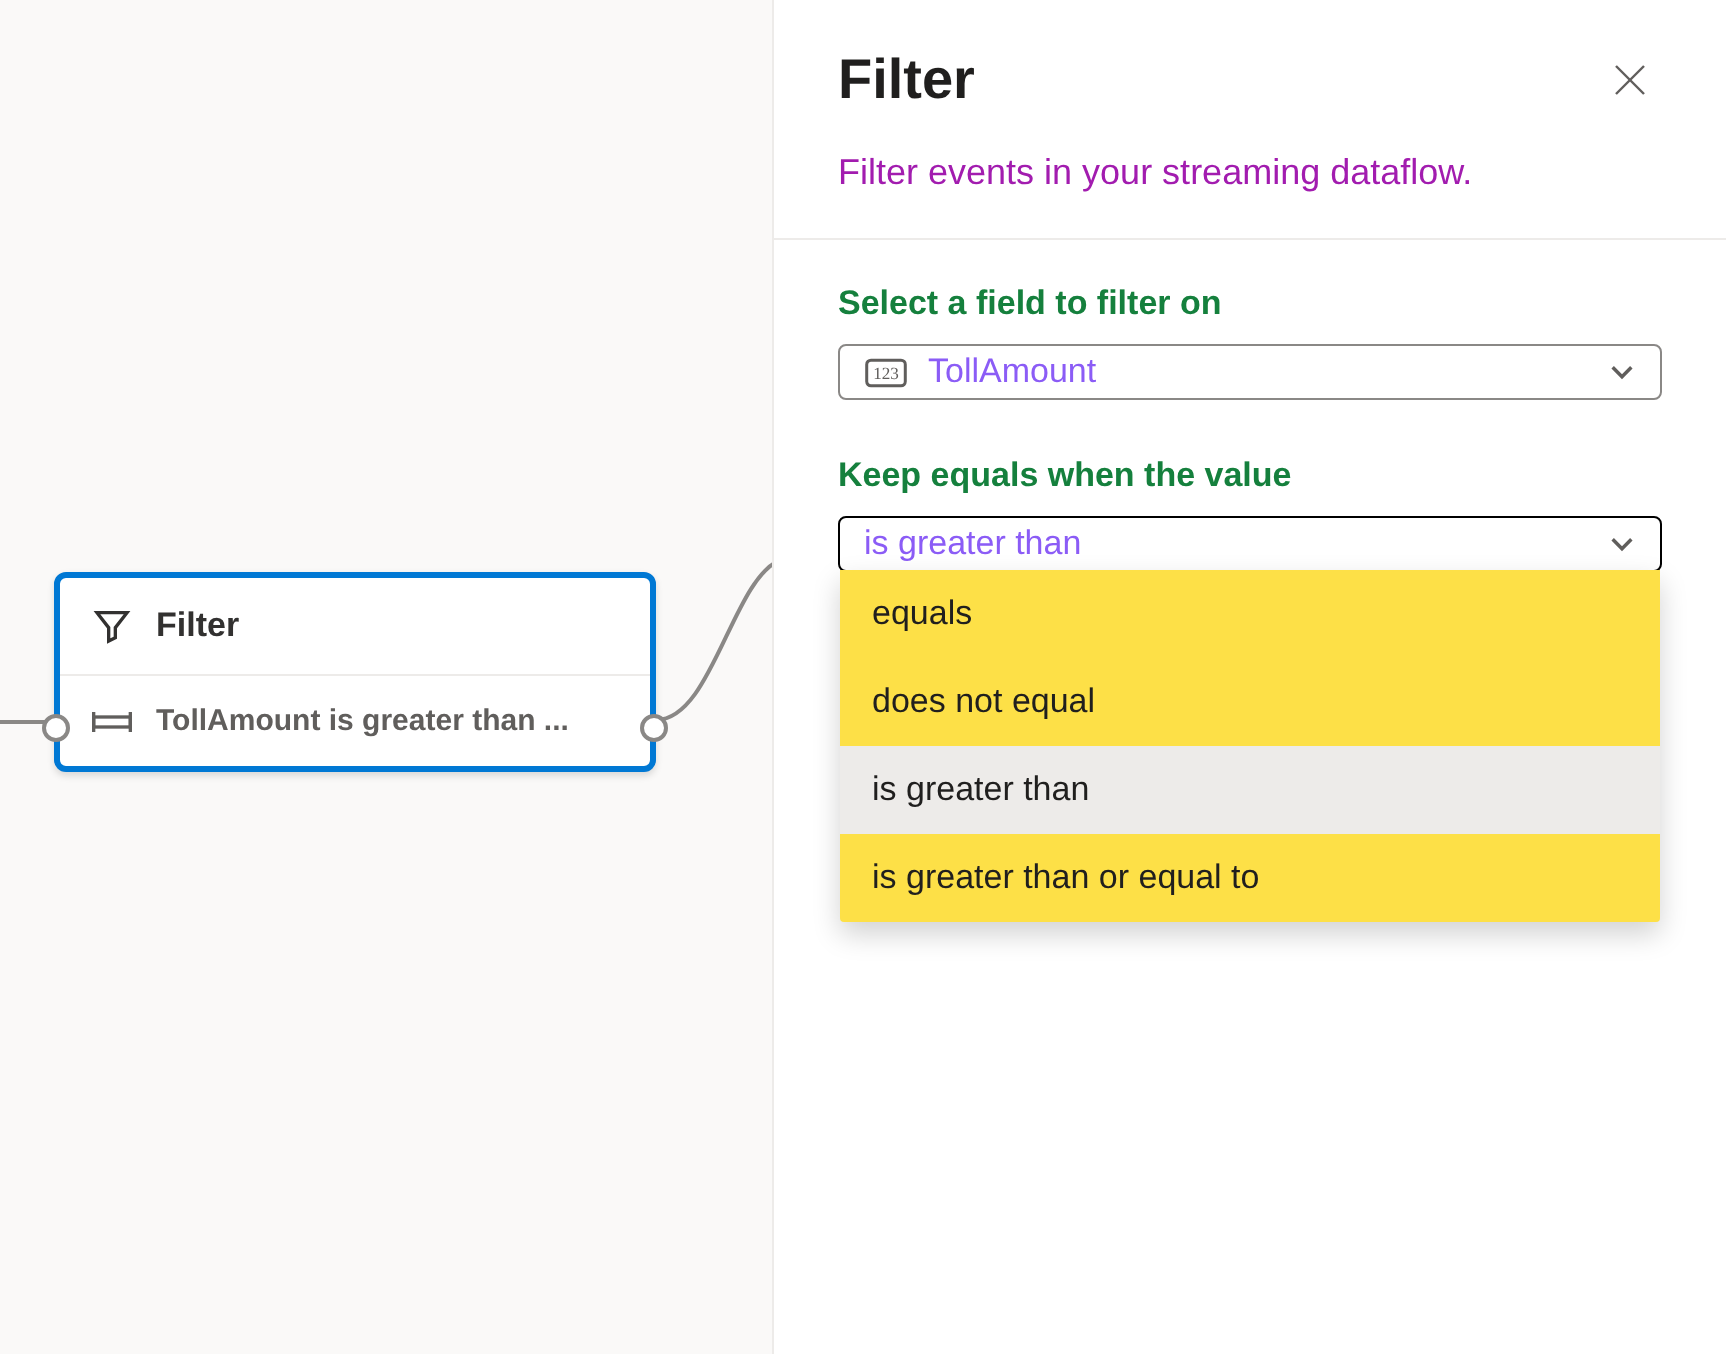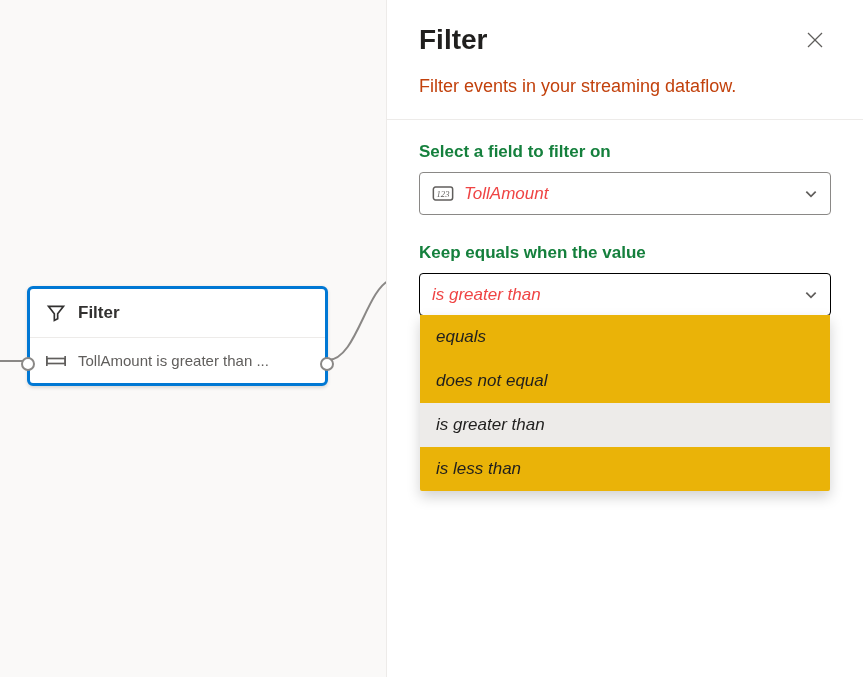--- a/index.html
+++ b/index.html
@@ -43,20 +43,21 @@
       font-size: 17px;
     }
     .node-body {
       border-top: 1px solid #edebe9;
       padding: 14px 16px;
       display: flex;
       align-items: center;
       gap: 12px;
       font-size: 15px;
       color: #605e5c;
+      font-weight: bold;
     }
     .node-body .icon-operator {
       width: 20px; height: 12px;
       display: inline-flex;
     }
     .port {
       position: absolute;
       width: 14px; height: 14px;
       border: 2px solid #8a8886;
       background: #fff;
@@ -98,66 +99,65 @@
     .close-btn {
       width: 32px; height: 32px;
       background: none; border: none;
       cursor: pointer;
       display: flex; align-items: center; justify-content: center;
       color: #605e5c;
     }
     .panel-desc {
       margin-top: 20px;
       font-size: 18px;
-      color: #c2410c;
+      color: #a21caf;
     }
     .divider {
       border: none;
       border-top: 1px solid #edebe9;
       margin: 22px -32px 22px -32px;
     }
     .field-block { margin-bottom: 28px; }
     .field-label {
       font-weight: 600;
       font-size: 17px;
       margin-bottom: 10px;
       display: block;
       color: #15803d;
     }
     .select-box {
       border: 1px solid #8a8886;
       border-radius: 4px;
       background: #fff;
-      height: 43px;
+      height: 28px;
       display: flex;
       align-items: center;
       padding: 0 12px;
       cursor: pointer;
       position: relative;
-      font-style: italic;
     }
     .select-box.open { border-color: #000; border-width: 1px; justify-content: flex-end; }
     .select-box .value {
       flex: 1;
       font-size: 17px;
-      color: #ef4444;
+      color: #8b5cf6;
     }
     .select-box .field-icon {
       margin-right: 10px;
       display: inline-flex;
       align-items: center;
     }
     .chevron {
       width: 14px; height: 14px;
       display: inline-flex;
     }
     .dropdown {
       position: absolute;
       left: 0; right: 0; top: 100%;
-      background: #eab308;
+      background: #fde047;
       border-radius: 0 0 2px 2px;
       box-shadow: 0 6px 14px rgba(0,0,0,0.18);
       overflow: hidden;
       z-index: 10;
     }
     .dropdown-option {
       padding: 12px 16px;
       font-size: 17px;
       color: #201f1e;
       cursor: pointer;
@@ -233,17 +233,17 @@
       <span class="value">is greater than</span>
       <span class="chevron">
         <svg viewBox="0 0 12 12" width="14" height="14" fill="none" stroke="#605e5c" stroke-width="1.5">
           <polyline points="2,4 6,8 10,4"></polyline>
         </svg>
       </span>
       <div class="dropdown">
         <div class="dropdown-option">equals</div>
         <div class="dropdown-option">does not equal</div>
         <div class="dropdown-option active">is greater than</div>
-        <div class="dropdown-option">is less than</div>
+        <div class="dropdown-option">is greater than or equal to</div>
       </div>
     </div>
   </div>
 </div>
 
 </body></html>

